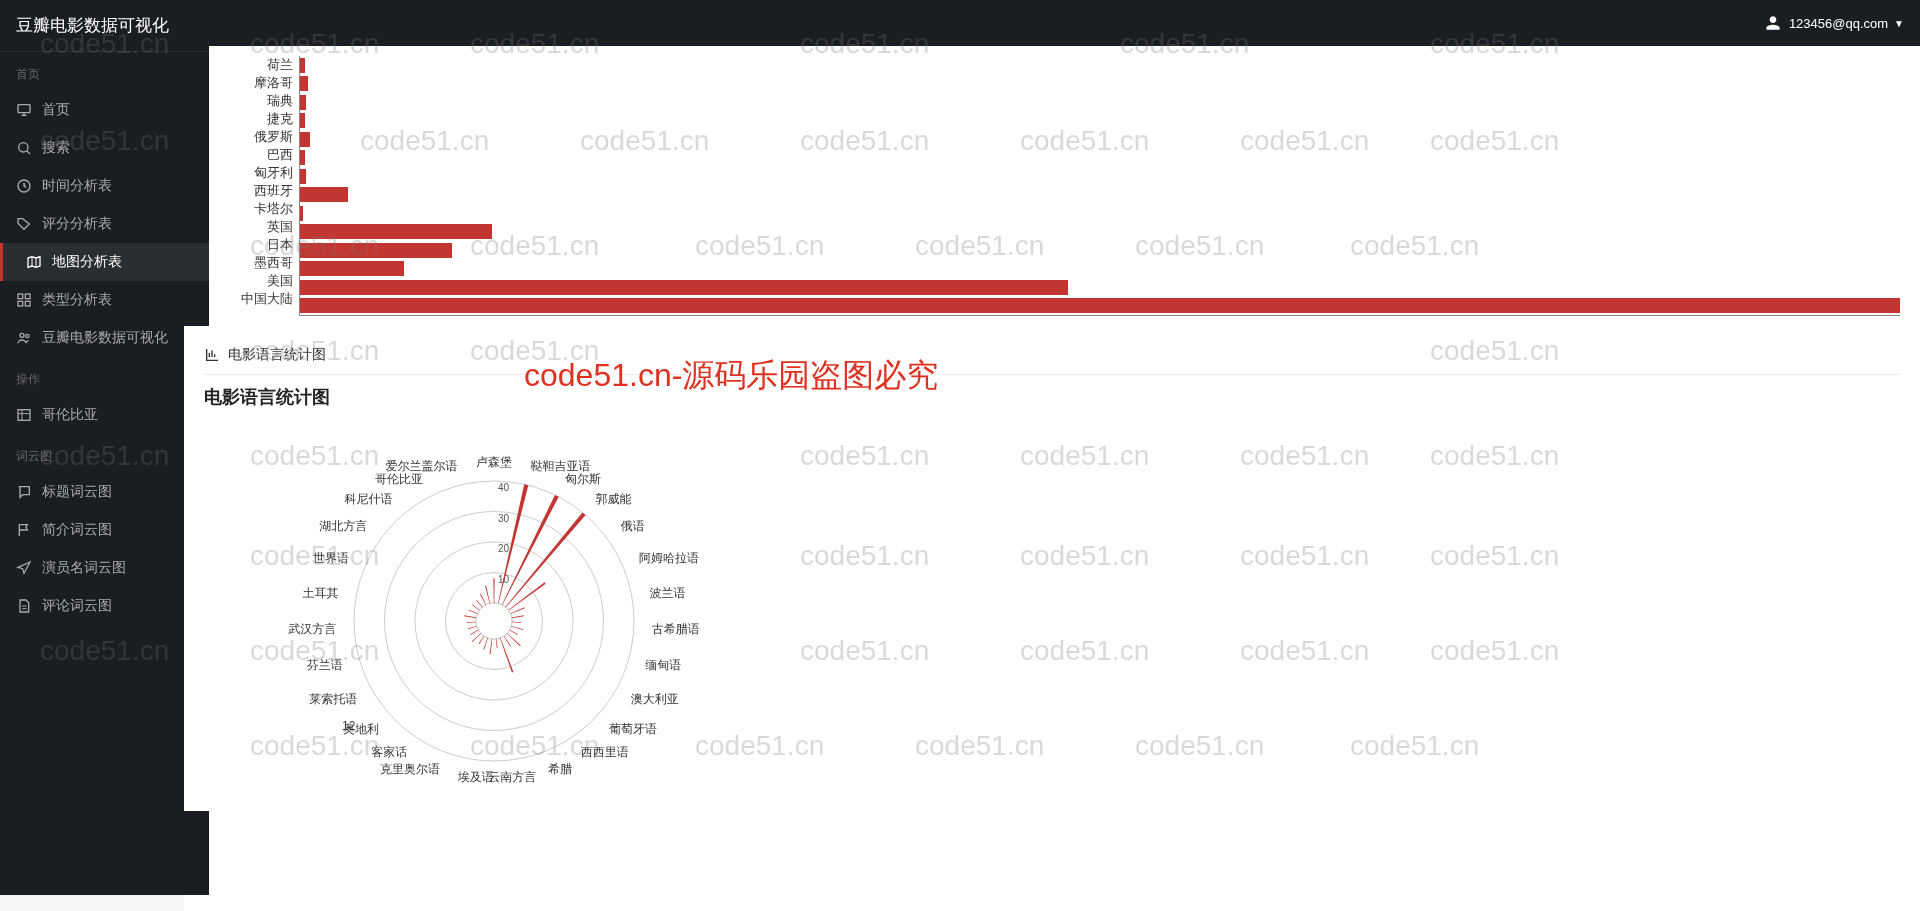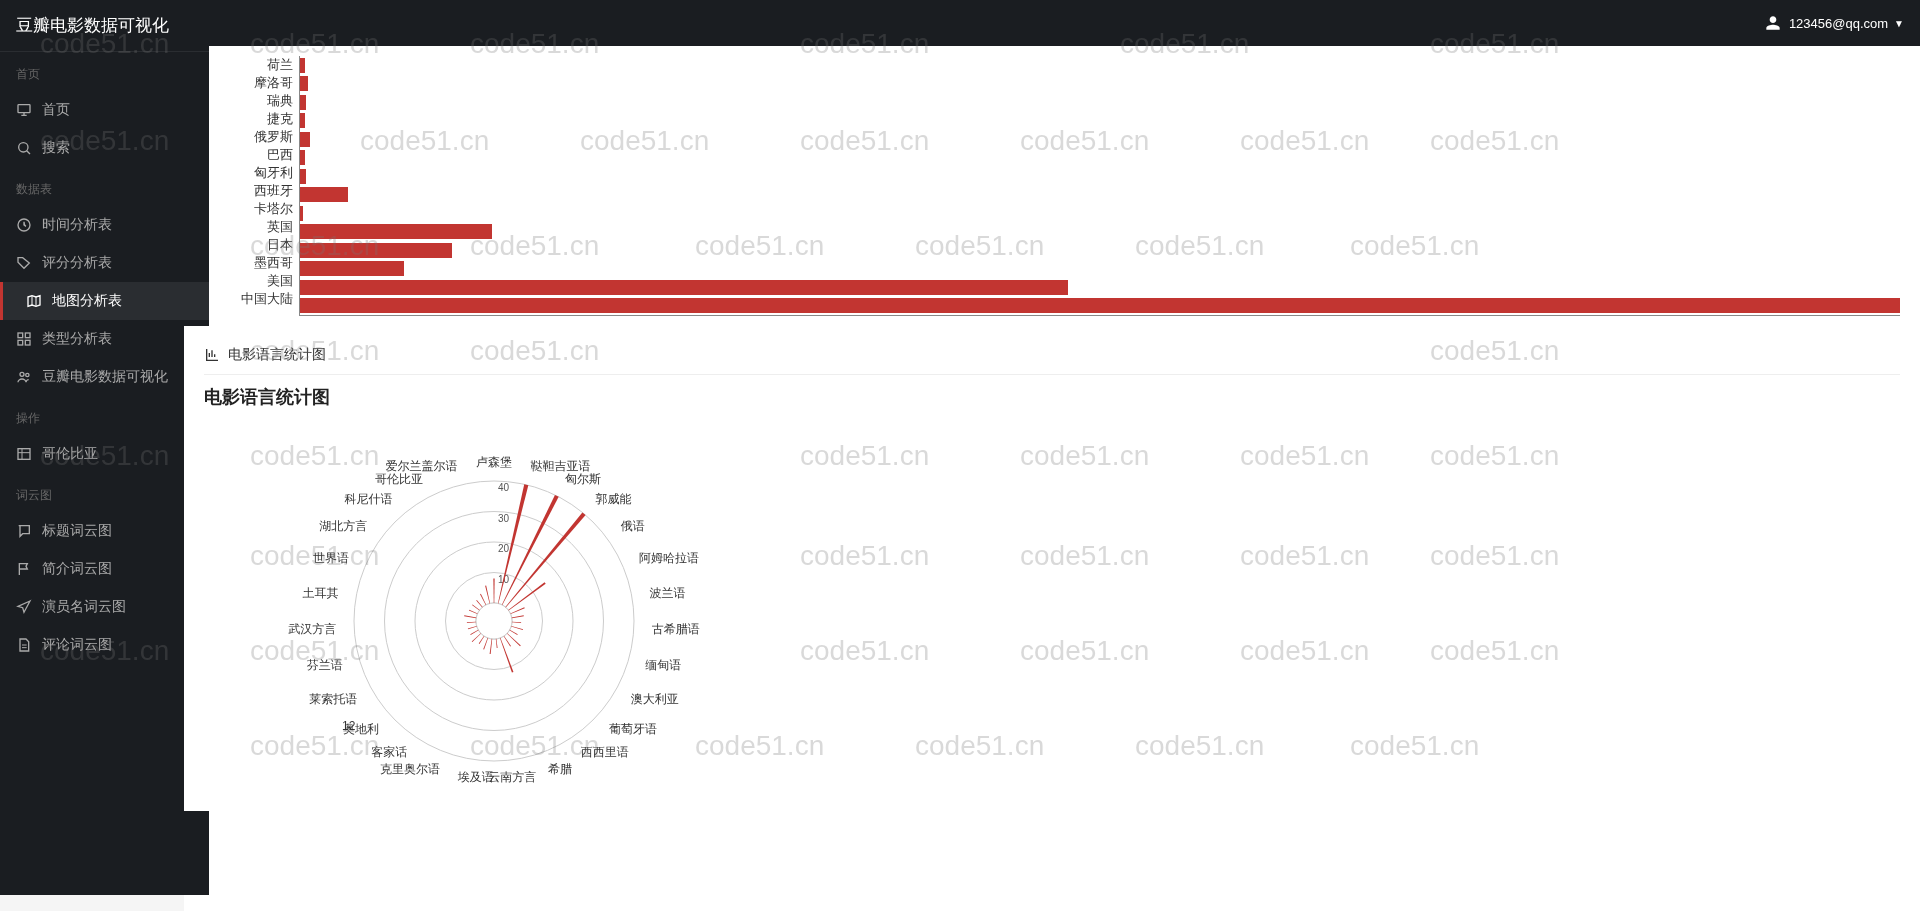--- a/index.html
+++ b/index.html
@@ -72,21 +72,20 @@
         </div>
         <div class="nav-item">
           <span class="nav-icon">
             <svg viewBox="0 0 24 24">
               <circle cx="11" cy="11" r="7" fill="none" stroke="currentColor" stroke-width="2"></circle>
               <path d="M21 21l-5-5" stroke="currentColor" stroke-width="2"></path>
             </svg>
           </span>
           <span>搜索</span>
         </div>
-        <div class="section-title">数据表</div>
         <div class="nav-item">
           <span class="nav-icon">
             <svg viewBox="0 0 24 24">
               <circle cx="12" cy="12" r="9" fill="none" stroke="currentColor" stroke-width="2"></circle>
               <path d="M12 7v5l3 2" stroke="currentColor" stroke-width="2"></path>
             </svg>
           </span>
           <span>时间分析表</span>
         </div>
         <div class="nav-item">
@@ -334,20 +333,21 @@
               <text x="163.26453554470305" y="105.64894251095981" class="polar-label" text-anchor="end" dominant-baseline="middle">湖北方言</text>
               <path d="M278.22430040261685,186.38629738123421 L272.23831977394707,179.46599855002827 L272.86223957526073,178.94246767486177 L278.6379488896756,186.03920508830615 Z" class="polar-spoke"></path>
               <text x="188.43955766952678" y="78.9649779872015" class="polar-label" text-anchor="end" dominant-baseline="middle">科尼什语</text>
               <path d="M281.6812517927327,184.03759328095893 L276.0429891189183,173.2186287269422 L276.85258993022387,172.81203191746118 L282.16379532265,183.79525081173182 Z" class="polar-spoke"></path>
               <text x="219.08972952832693" y="58.80604282890087" class="polar-label" text-anchor="end" dominant-baseline="middle">哥伦比亚</text>
               <path d="M285.58666905193013,182.5494266586221 L281.0997825880591,164.80801042822125 L282.1593887158476,164.55687916265242 L286.1120935781063,182.42489875834005 Z" class="polar-spoke"></path>
               <text x="253.56269242269443" y="46.25891044838784" class="polar-label" text-anchor="end" dominant-baseline="middle">爱尔兰盖尔语</text>
               <text x="138" y="309.2" class="polar-label">12</text>
             </svg>
         </div>
+        <div class="wm-big" style="left:340px; top:28px;">code51.cn-源码乐园盗图必究</div>
       </div>
 
     </div>
   </div>
 </div>
 
 <div id="wm-root">
     <div class="watermark" style="left: 40px; top: 28px;">code51.cn</div>
     <div class="watermark" style="left: 250px; top: 28px;">code51.cn</div>
     <div class="watermark" style="left: 470px; top: 28px;">code51.cn</div>

